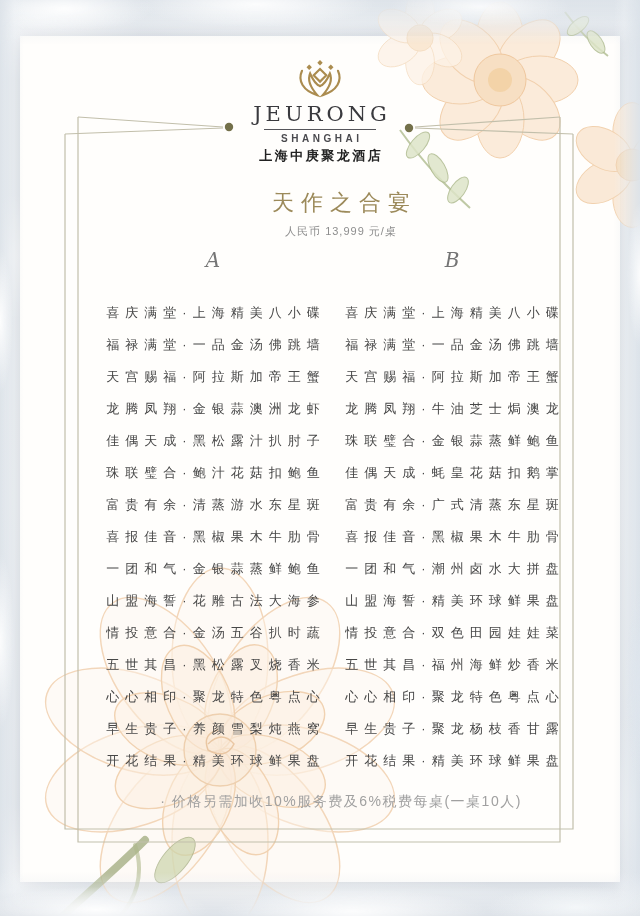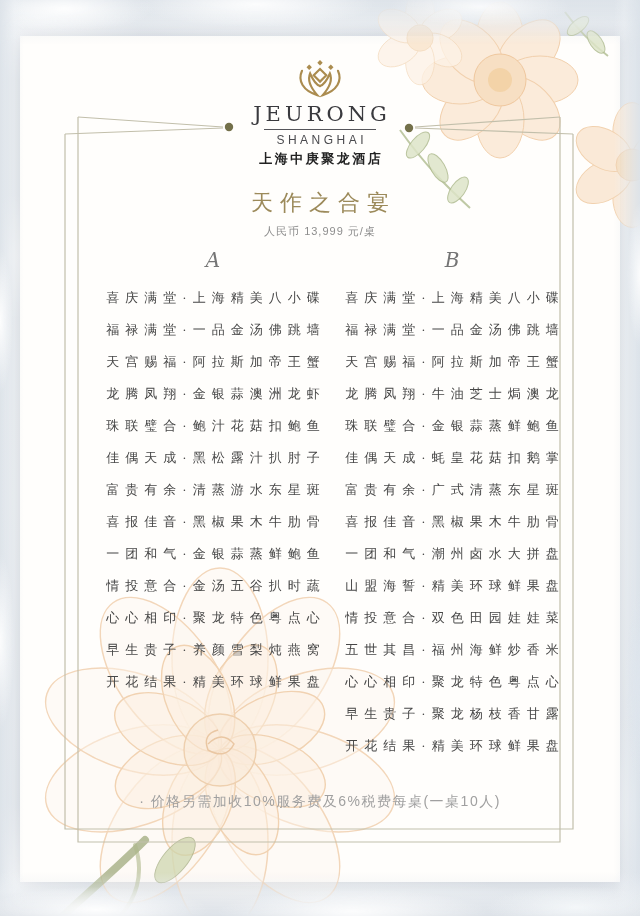--- a/index.html
+++ b/index.html
@@ -18,43 +18,43 @@
 
   .card{position:absolute;left:20px;top:36px;width:600px;height:846px;z-index:1;
         background:#fffefc;box-shadow:0 2px 24px rgba(110,120,135,.28);}
 
   .deco{position:absolute;z-index:2;pointer-events:none;}
   .deco-tr{left:340px;top:0;width:300px;height:235px;}
   .deco-bl{left:-15px;top:545px;width:480px;height:371px;}
 
   .frame-svg{position:absolute;inset:0;z-index:3;pointer-events:none;}
 
-  .content{position:absolute;inset:0;z-index:5;}
+  .content{position:absolute;inset:0;z-index:5;padding-left:21px;}
 
   
   .brand{position:absolute;top:56px;left:0;right:0;text-align:center;}
   .brand-emblem{display:block;margin:0 auto 2px;}
   .brand-name{font-family:"DejaVu Serif","Liberation Serif",serif;font-size:21px;
               letter-spacing:4px;text-indent:4px;color:#3a3a3e;}
   .brand-divider{width:112px;height:1px;background:#55555a;margin:3px auto 3px;}
-  .brand-city{font-size:12px;letter-spacing:3.5px;text-indent:3.5px;color:#4a4a4e;}
+  .brand-city{font-size:10px;letter-spacing:3.5px;text-indent:3.5px;color:#4a4a4e;font-weight:bold;}
   .brand-cn{margin-top:3px;font-family:Liberation Mono, monospace;
             font-weight:700;font-size:13px;letter-spacing:2.5px;text-indent:2.5px;color:#222;}
 
   .banquet-title{position:absolute;top:188px;width:100%;text-align:center;
       font-family:"DejaVu Serif","Liberation Serif",serif;font-size:22px;
       letter-spacing:7px;text-indent:7px;color:#9c8a5a;}
   .banquet-price{position:absolute;top:224px;width:100%;text-align:center;
       font-size:11px;letter-spacing:1px;color:#8d8d8d;}
 
   .menu-col{position:absolute;top:248px;width:300px;text-align:center;}
   .col-a{left:63px;} .col-b{left:302px;}
   .col-label{height:30px;font-family:"DejaVu Serif","Liberation Serif",serif;
              font-style:italic;font-size:20px;color:#757575;}
-  .menu-list{margin-top:4px;font-family:Liberation Serif, serif;}
+  .menu-list{margin-top:19px;}
   .menu-item{height:32px;display:flex;align-items:center;justify-content:center;
              font-size:13px;letter-spacing:6px;text-indent:6px;color:#474747;white-space:nowrap;}
 
   .footnote{position:absolute;top:793px;width:100%;text-align:center;
             font-size:14px;letter-spacing:1.5px;color:#a0a0a0;}
 
   
   .frost{position:absolute;z-index:7;pointer-events:none;}
   .frost-top{left:0;top:0;width:640px;height:44px;background:
     radial-gradient(120px 30px at 10% 20%, rgba(255,255,255,.95), rgba(255,255,255,0) 75%),
@@ -200,26 +200,28 @@
     <div class="banquet-title">天作之合宴</div>
     <div class="banquet-price">人民币 13,999 元/桌</div>
 
     <div class="menu-col col-a">
       <div class="col-label">A</div>
       <div class="menu-list">
           <div class="menu-item">喜庆满堂·上海精美八小碟</div>
           <div class="menu-item">福禄满堂·一品金汤佛跳墙</div>
           <div class="menu-item">天宫赐福·阿拉斯加帝王蟹</div>
           <div class="menu-item">龙腾凤翔·金银蒜澳洲龙虾</div>
+          <div class="menu-item">佳偶天成·黑松露汁扒肘子</div>
           <div class="menu-item">珠联璧合·鲍汁花菇扣鲍鱼</div>
-          <div class="menu-item">佳偶天成·黑松露汁扒肘子</div>
           <div class="menu-item">富贵有余·清蒸游水东星斑</div>
           <div class="menu-item">喜报佳音·黑椒果木牛肋骨</div>
           <div class="menu-item">一团和气·金银蒜蒸鲜鲍鱼</div>
+          <div class="menu-item">山盟海誓·花雕古法大海参</div>
           <div class="menu-item">情投意合·金汤五谷扒时蔬</div>
+          <div class="menu-item">五世其昌·黑松露叉烧香米</div>
           <div class="menu-item">心心相印·聚龙特色粤点心</div>
           <div class="menu-item">早生贵子·养颜雪梨炖燕窝</div>
           <div class="menu-item">开花结果·精美环球鲜果盘</div>
         </div>
     </div>
     <div class="menu-col col-b">
       <div class="col-label">B</div>
       <div class="menu-list">
           <div class="menu-item">喜庆满堂·上海精美八小碟</div>
           <div class="menu-item">福禄满堂·一品金汤佛跳墙</div>

